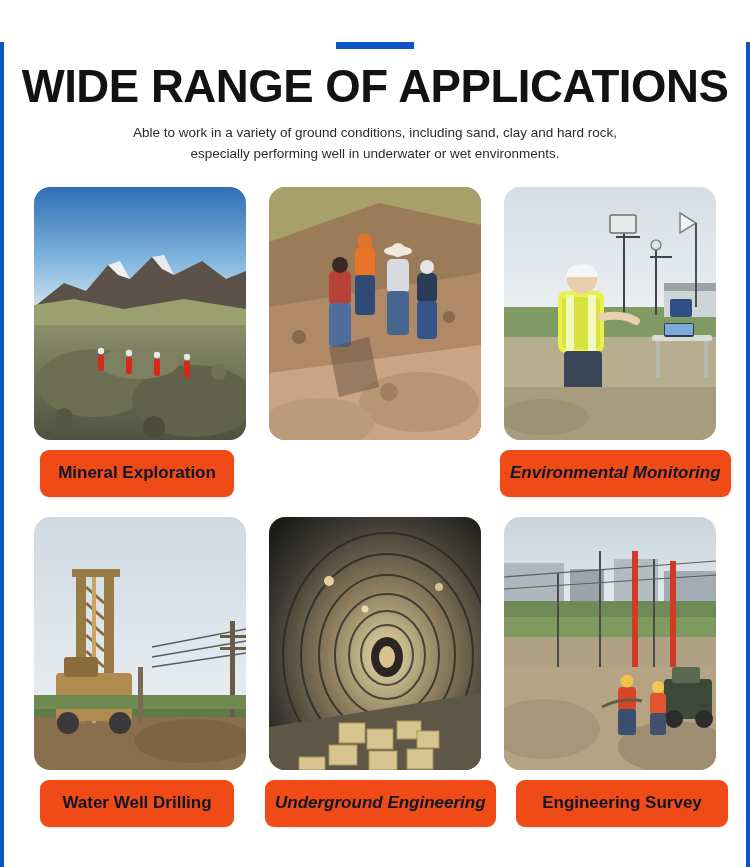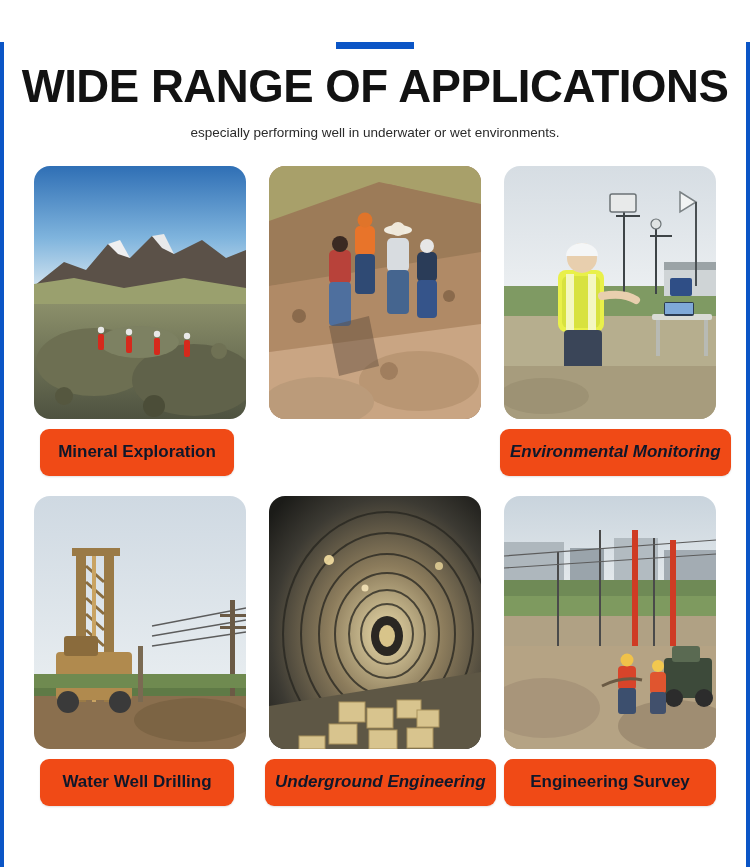--- a/index.html
+++ b/index.html
@@ -73,33 +73,34 @@
     background: #f04a16;
     color: #0f172a;
     border-radius: 9px;
     padding: 13px 10px 14px 10px;
     font-size: 17px;
     font-weight: 700;
     text-align: center;
     white-space: nowrap;
     box-shadow: 0 1px 2px rgba(0,0,0,0.12);
   }
-  .card.wide .label { left: 0px; min-width: 212px; }
+  .card.wide .label { left: 12px; min-width: 212px; }
   .card.wider .label { left: -4px; min-width: 220px; font-style: italic; }
 </style>
 </head>
 <body>
 
 <div class="page">
 
   <div class="accent-bar"></div>
 
   <h1 class="headline">WIDE RANGE OF APPLICATIONS</h1>
 
   <div class="subtitle">
+    <div>Able to work in a variety of ground conditions, including sand, clay and hard rock,</div>
     <div>especially performing well in underwater or wet environments.</div>
   </div>
 
   <div class="grid">
 
     <div class="card">
       <div class="photo">
         <svg viewBox="0 0 212 253" preserveAspectRatio="none">
           <defs>
             <linearGradient id="sky1" x1="0" y1="0" x2="0" y2="1">

